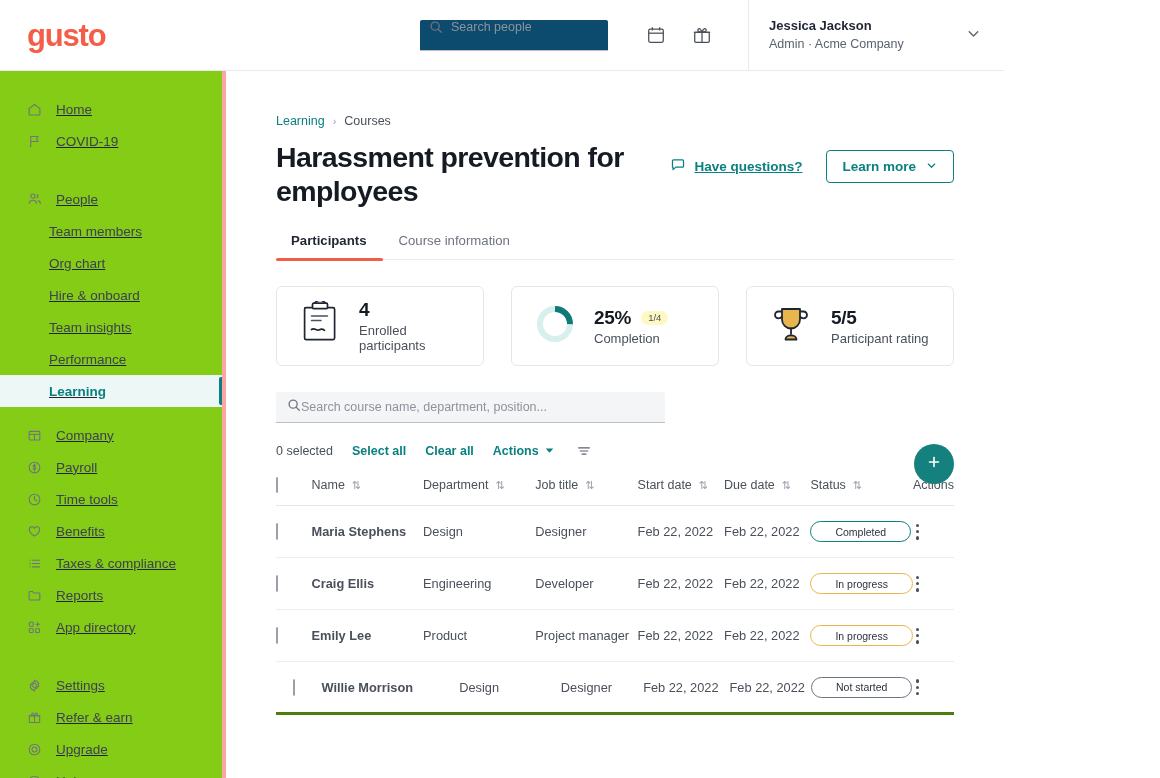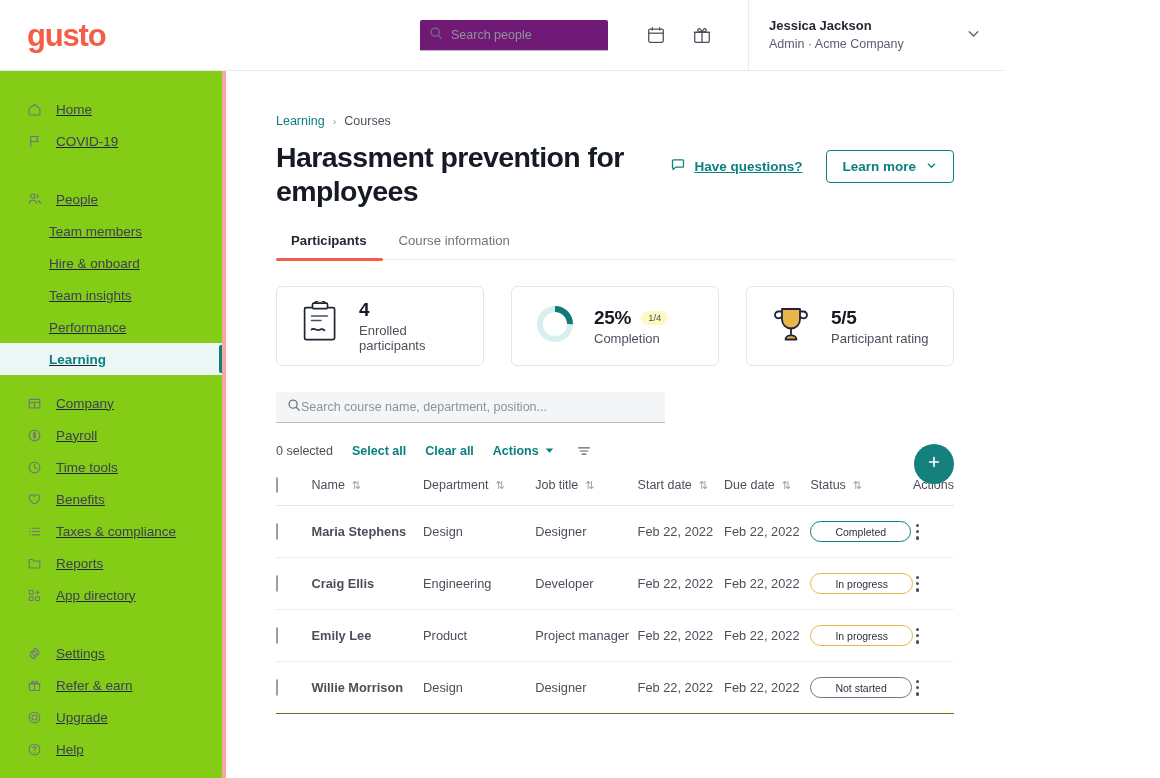--- a/index.html
+++ b/index.html
@@ -21,23 +21,23 @@
     position: relative;
   }
   .brand {
     width: 226px; padding-left: 27px;
     font-size: 31px; font-weight: bold; color: #f45d48;
     letter-spacing: -1.2px; line-height: 1;
   }
   .topbar-spacer { flex: 1; }
   .top-search {
     width: 188px; height: 31px;
-    background: #701a75;
+    background: #0c4a6e;
     border-bottom: 1px solid #b9bec7;
-    display: flex; align-items: center;
+    display: flex; 
     padding: 0 9px; gap: 8px;
     border-radius: 2px 2px 0 0;
     margin-right: 38px;
   }
   .top-search .ph { font-size: 12.5px; color: #8d939c; }
   .top-icons { display: flex; align-items: center; gap: 26px; margin-right: 36px; }
   .top-icons .ic { color: #4a505a; display: flex; }
   .user-block {
     width: 256px; height: 71px;
     border-left: 1px solid #e8eaed;
@@ -155,21 +155,21 @@
   table.tbl { width: 100%; border-collapse: collapse; margin-top: 17px; }
   .tbl thead th {
     text-align: left; font-size: 12.5px; font-weight: normal; color: #4a505a;
     padding: 0 0 13px 0; border-bottom: 1px solid #e3e6ea; vertical-align: bottom;
   }
   .th-in { display: flex; align-items: center; gap: 7px; }
   .tbl tbody td {
     font-size: 12.8px; color: #4a505a; height: 52px;
     border-bottom: 1px solid #eceef1; vertical-align: middle;
   }
-  .tbl tbody tr:last-child td { border-bottom: 1px solid #4d7c0f; }
+  .tbl tbody tr:last-child td { border-bottom: 3px solid #4d7c0f; text-align: center; }
   .c-name { font-weight: bold; color: #1f2532; }
   .col-check { width: 55px; }
   .col-name { width: 143px; }
   .col-dept { width: 130px; }
   .col-job { width: 128px; }
   .col-start { width: 112px; }
   .col-due { width: 113px; }
   .col-status { width: 93px; }
   .chk {
     width: 16px; height: 16px; border: 1.5px solid #9aa0aa; border-radius: 3px;
@@ -271,20 +271,23 @@
             <path d="M2.6 14.4c0-2.3 1.8-4 4-4s4 1.7 4 4"></path>
             <path d="M11 3.8a2.3 2.3 0 0 1 0 4.1"></path>
             <path d="M12.2 10.8c1.7.4 2.9 1.8 2.9 3.6"></path>
           </svg>
         </span>
         <span>People</span>
       </div>
 
       <div class="nav-item sub">
         <span>Team members</span>
+      </div>
+      <div class="nav-item sub">
+        <span>Org chart</span>
       </div>
       <div class="nav-item sub">
         <span>Hire &amp; onboard</span>
       </div>
       <div class="nav-item sub">
         <span>Team insights</span>
       </div>
       <div class="nav-item sub">
         <span>Performance</span>
       </div>

